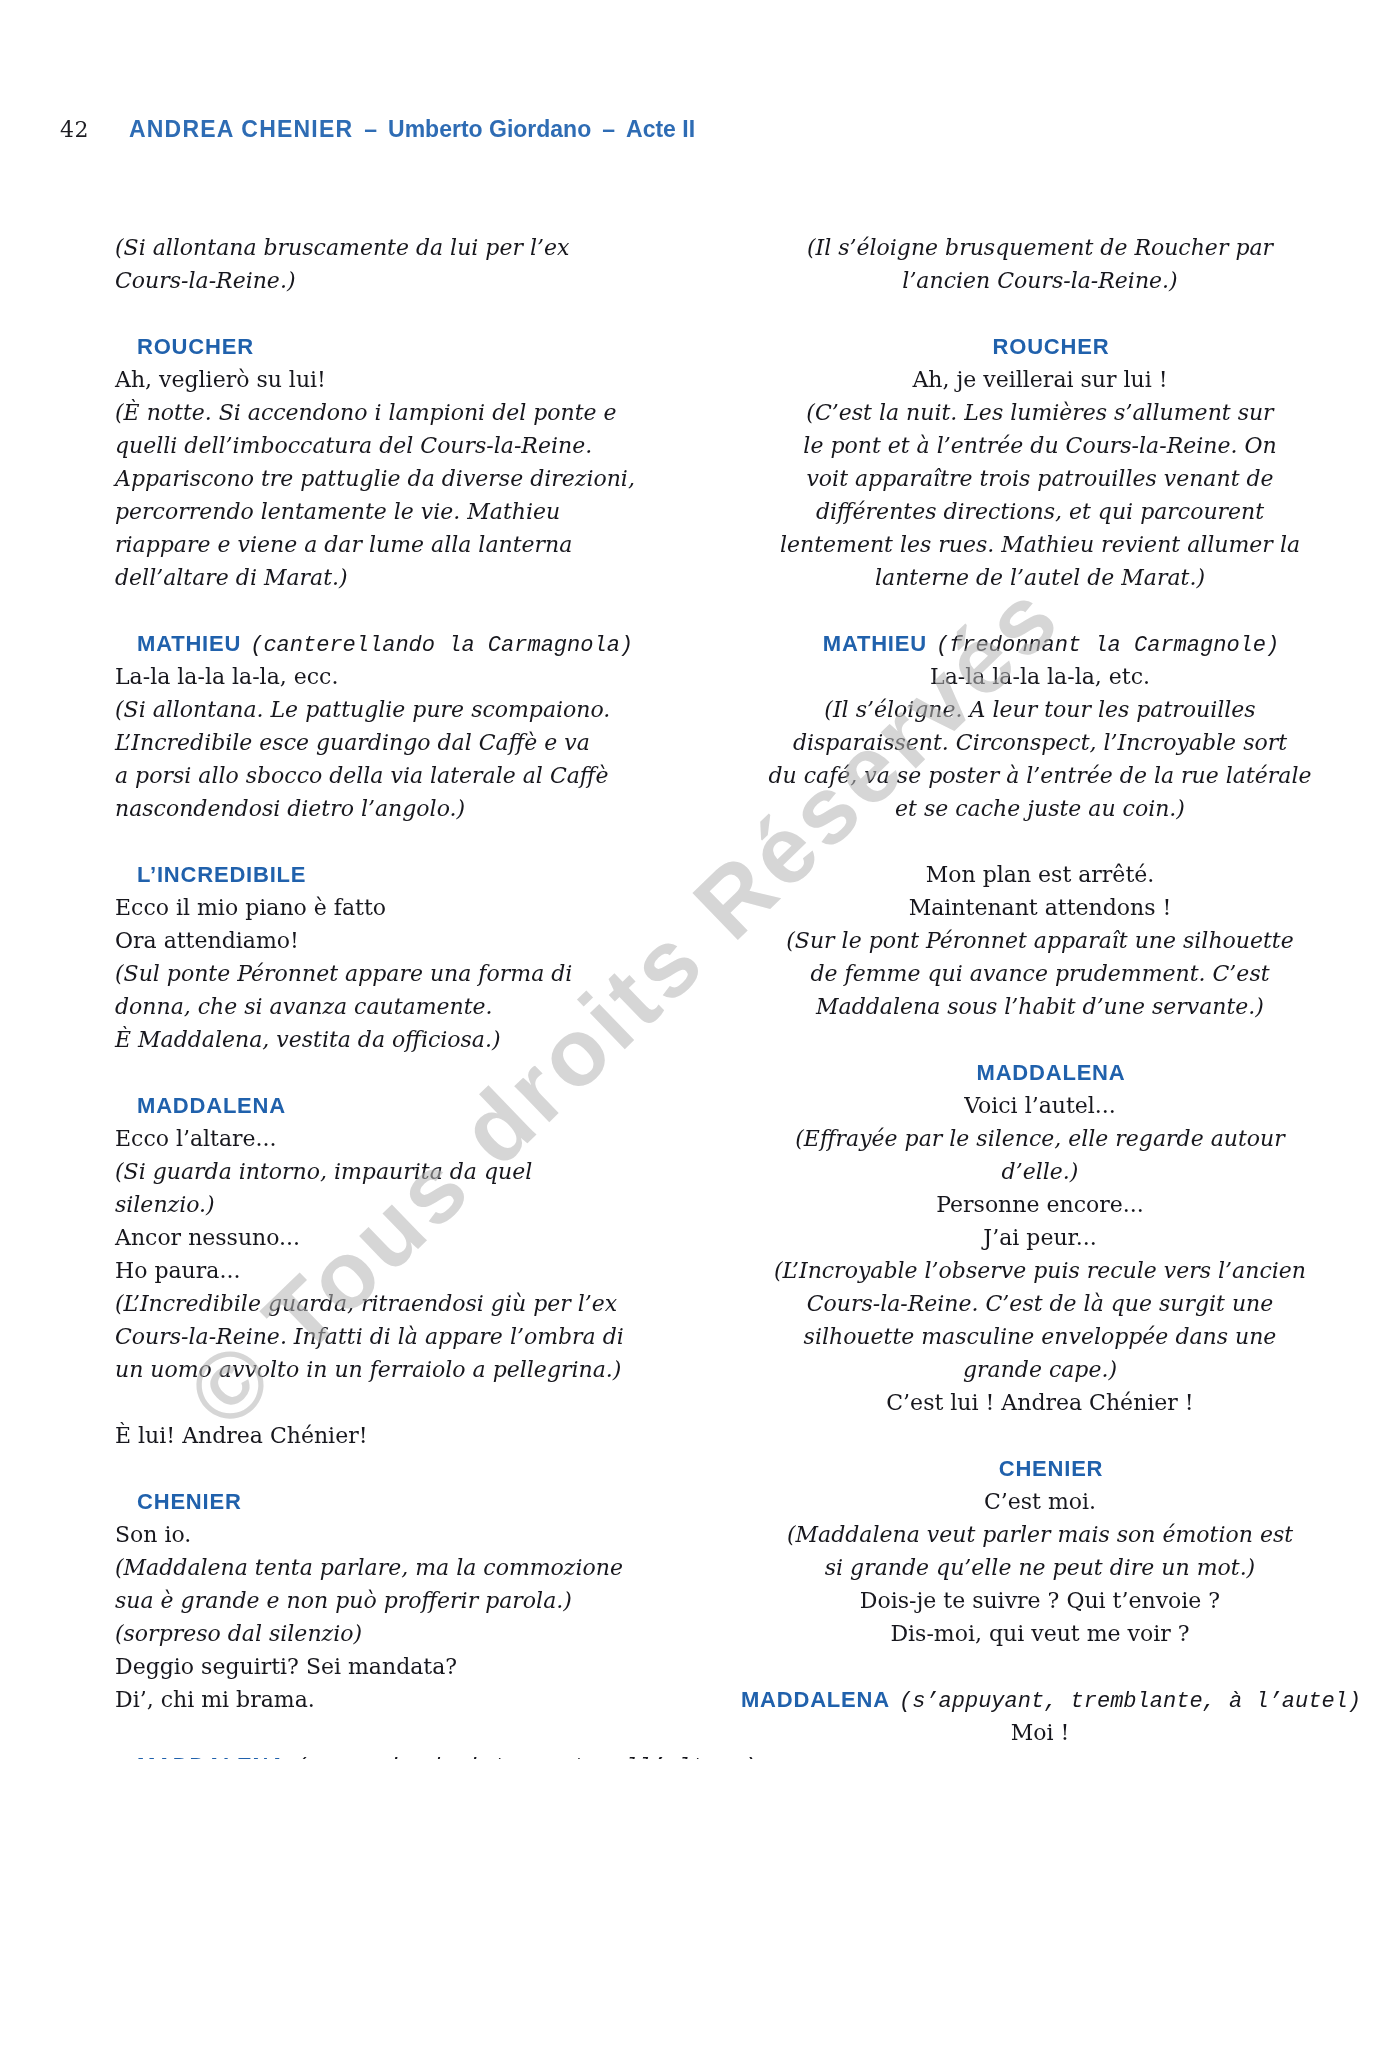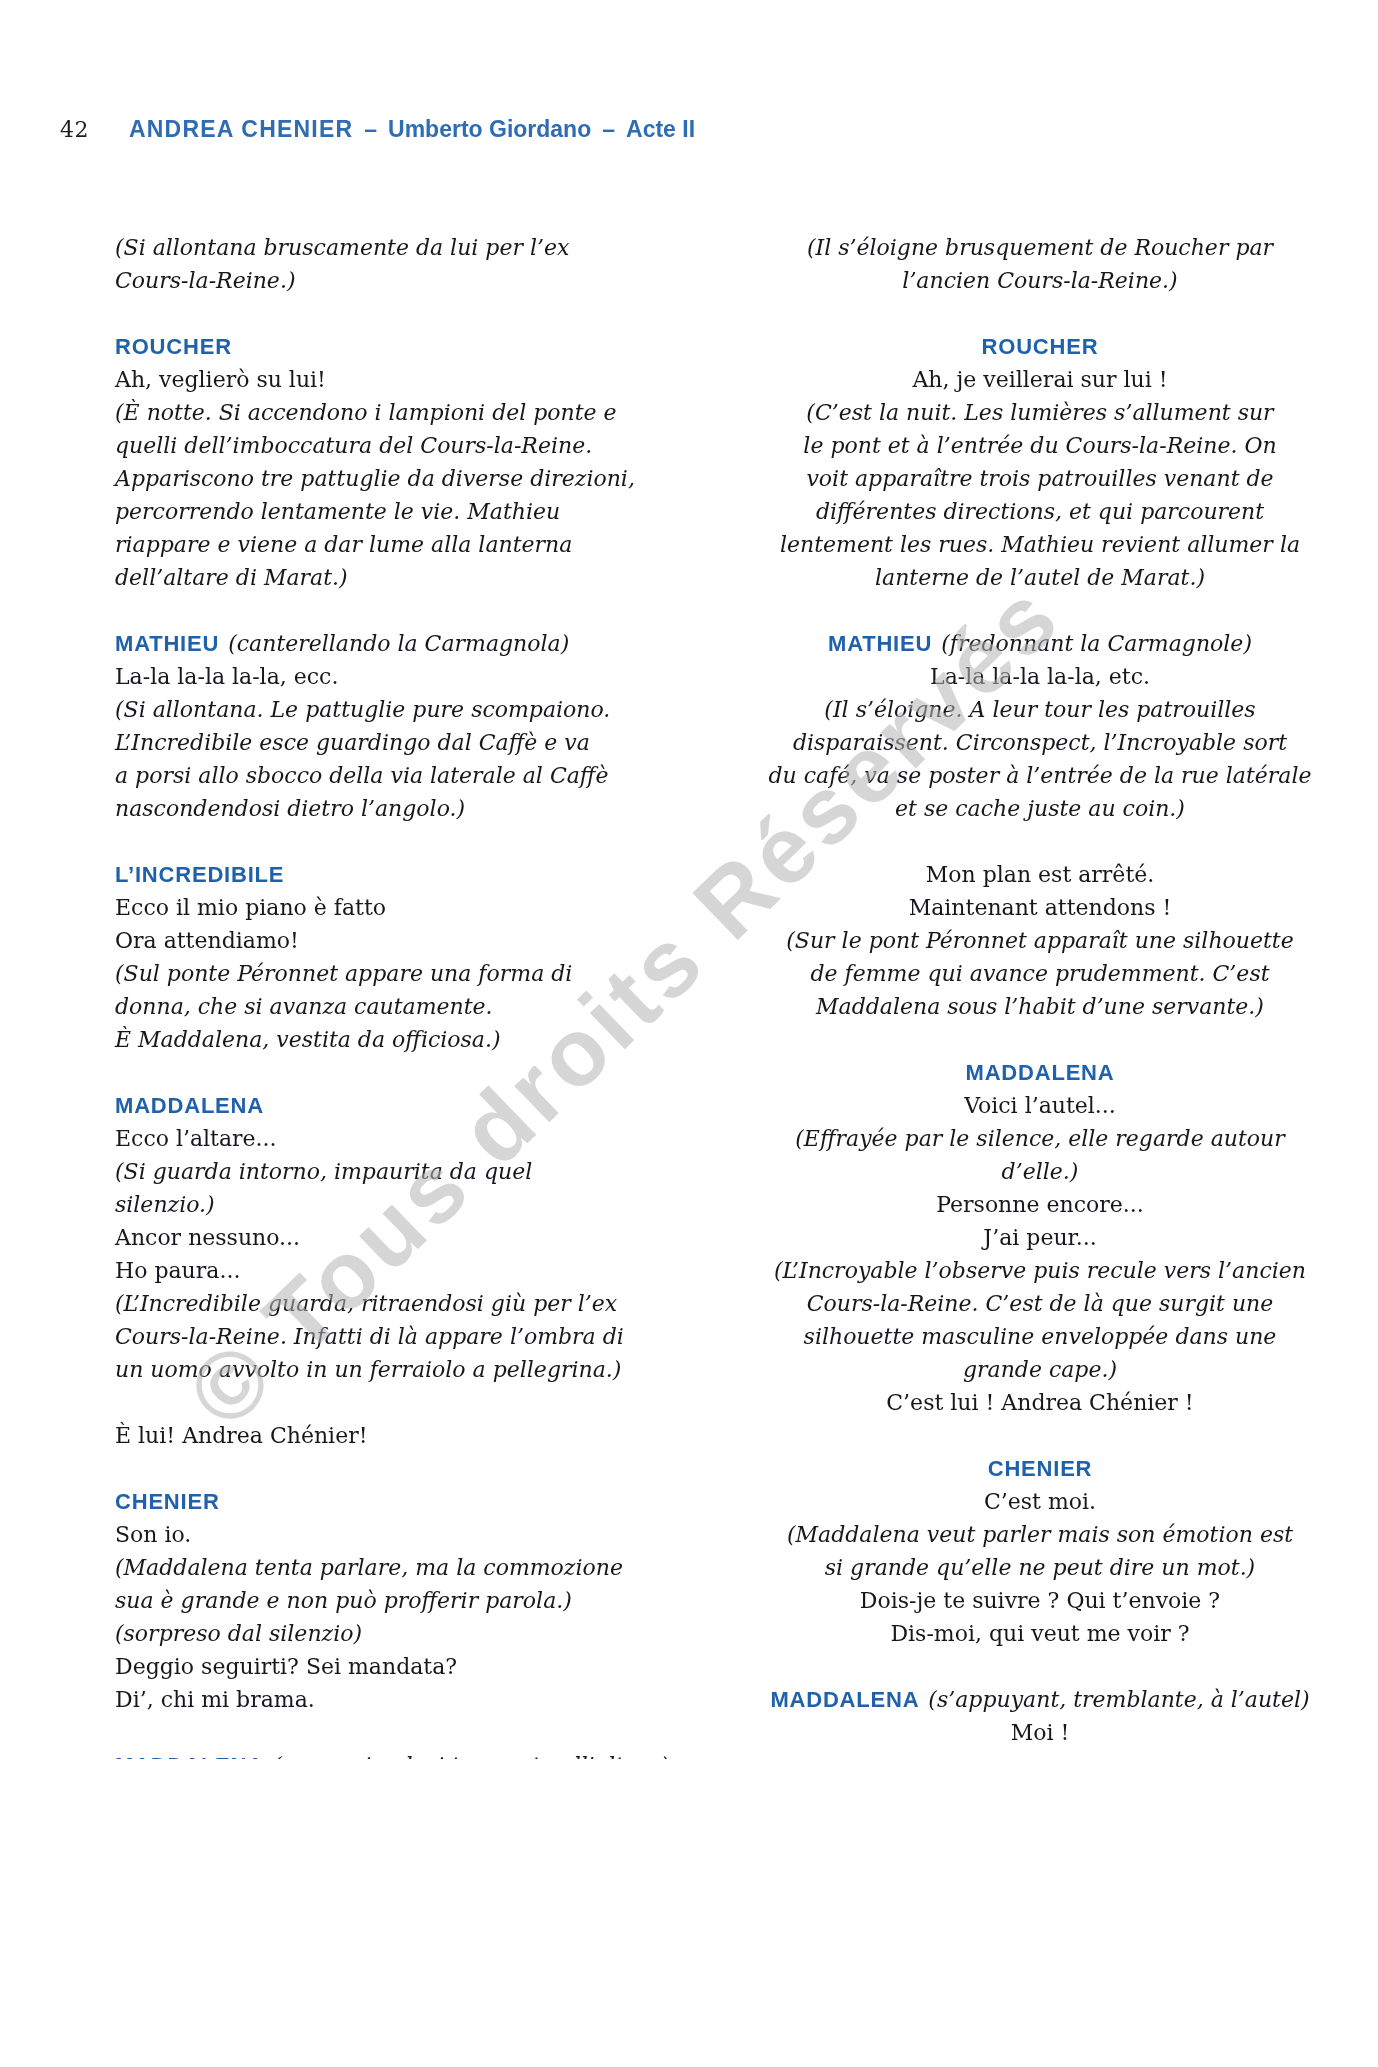--- a/index.html
+++ b/index.html
@@ -49,22 +49,23 @@
     line-height: 33px;
     white-space: nowrap;
   }
   .italic { font-style: italic; }
   .speaker {
     font-family: "Liberation Sans", sans-serif;
     font-weight: 700;
     font-size: 22px;
     color: #2061ac;
     letter-spacing: 0.8px;
-  }
-  .inline-dir { margin-left: 9px; font-style: italic; }
+    margin-left: 22px;
+  }
+  .inline-dir { margin-left: 9px; font-style: italic; font-family: Liberation Mono, monospace; }
   
   #watermark {
     position: absolute;
     left: 205px;
     top: 1355px;
     transform-origin: 0 50%;
     transform: rotate(-44deg);
     font-family: "Liberation Sans", sans-serif;
     font-weight: 700;
     font-size: 95px;

